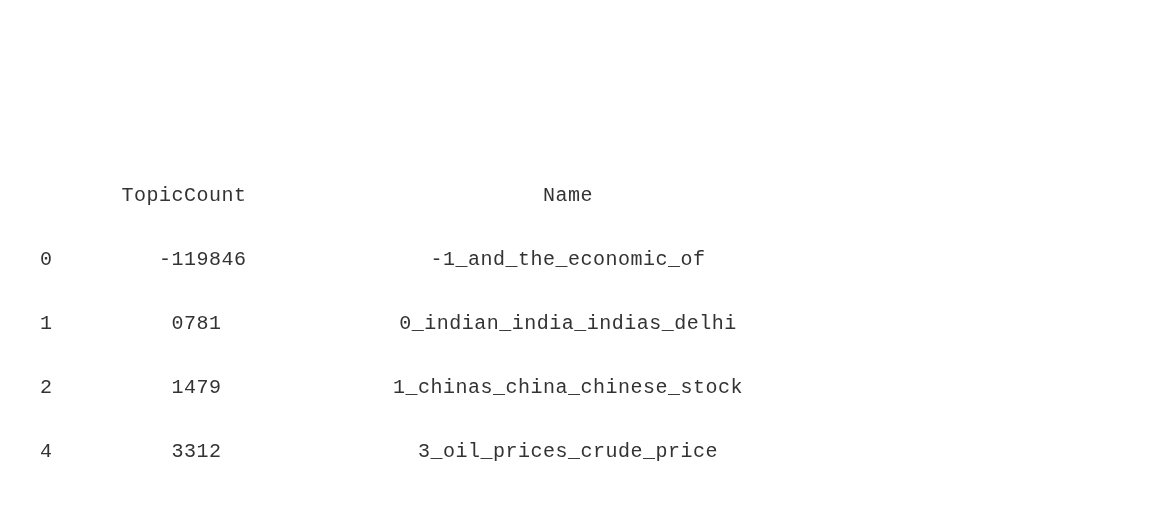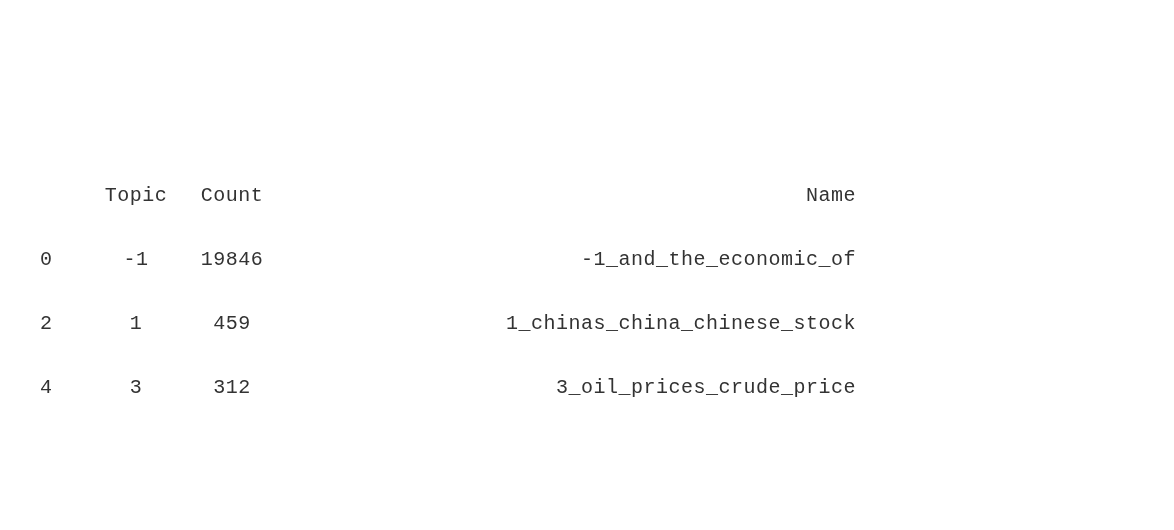--- a/index.html
+++ b/index.html
@@ -24,46 +24,47 @@
       display: block;
     }
     .idx {
       display: inline-block;
       width: 4ch;
       text-align: left;
     }
     .topic {
       display: inline-block;
       width: 8ch;
-      text-align: center;
+      text-align: right;
     }
     .count {
       display: inline-block;
       width: 8ch;
-      text-align: center;
+      text-align: left;
       margin-left: 0ch;
     }
     .name {
       display: inline-block;
       width: 48ch;
-      text-align: right;
+      text-align: center;
     }
     .header .idx {
       visibility: hidden;
     }
   </style>
 </head>
 <body>
 
 
 
 <div class="output">
 <span class="row header"><span class="idx">    </span><span class="topic">Topic</span><span class="count">Count</span><span class="name">Name</span></span>
 <span class="row"><span class="idx">0</span><span class="topic">-1</span><span class="count">19846</span><span class="name">-1_and_the_economic_of</span></span>
-<span class="row"><span class="idx">2</span><span class="topic">1</span><span class="count">459</span><span class="name">1_chinas_china_chinese_stock</span></span>
+<span class="row"><span class="idx">1</span><span class="topic">0</span><span class="count">781</span><span class="name">0_indian_india_indias_delhi</span></span>
+<span class="row"><span class="idx">2</span><span class="topic">1</span><span class="count">479</span><span class="name">1_chinas_china_chinese_stock</span></span>
 <span class="row"><span class="idx">4</span><span class="topic">3</span><span class="count">312</span><span class="name">3_oil_prices_crude_price</span></span>
 
 
 
 
 
 
 
 </div>
 

